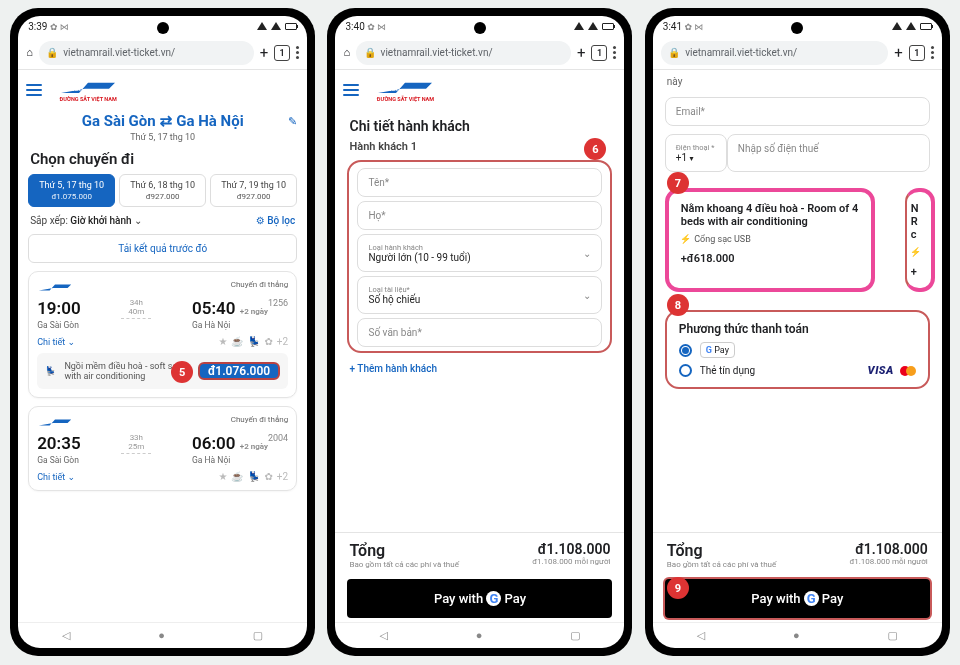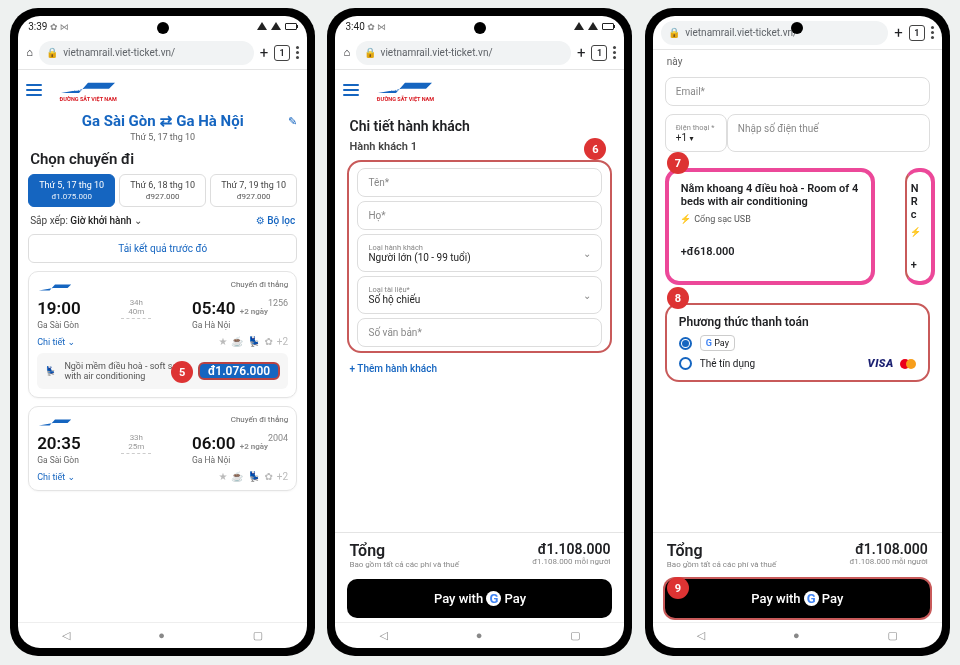--- a/index.html
+++ b/index.html
@@ -52,28 +52,28 @@
   .fields { margin:0 12px; border:2px solid #c85a5a; border-radius:14px; padding:6px 8px 4px; display:flex; flex-direction:column; gap:4px; }
   .field { border:1px solid #ddd; border-radius:8px; padding:8px 10px; font-size:10px; color:#888; background:#fff; position:relative; }
   .field .lbl { font-size:7.5px; color:#888; }
   .field .val { font-size:10px; color:#222; }
   .field .chev { position:absolute; right:10px; top:50%; transform:translateY(-50%); color:#888; font-size:10px; }
   .add-link { color:#1565c0; font-size:10px; padding:10px 14px; font-weight:500; }
   .total-bar { border-top:1px solid #e4e4e4; padding:8px 14px 6px; display:flex; justify-content:space-between; align-items:flex-start; }
   .total-bar .lab { font-size:16px; font-weight:600; }
   .total-bar .sub { font-size:8px; color:#888; }
   .total-bar .amt { font-size:14px; font-weight:600; }
-  .pay-btn { margin:4px 12px 4px; background:#000; color:#fff; border-radius:10px; padding:12px; text-align:center; font-size:13px; font-weight:500; }
+  .pay-btn { margin:4px 12px 4px; background:#000; color:#fff; border-radius:4px; padding:12px; text-align:center; font-size:13px; font-weight:500; }
   .pay-btn.ring { box-shadow:0 0 0 2px #c85a5a; }
   .gpay .G { font-weight:700; }
   
   .option-card { margin:6px 12px; border:4px solid #ec4899; border-radius:14px; padding:10px 12px; position:relative; }
   .option-card .tt { font-size:11px; font-weight:600; }
   .option-card .feat { font-size:9px; color:#555; margin-top:6px; }
-  .option-card .add { font-size:11px; font-weight:600; margin-top:21px; }
+  .option-card .add { font-size:11px; font-weight:600; margin-top:8px; }
   .pay-method { margin:6px 12px; border:2px solid #c85a5a; border-radius:14px; padding:10px 12px; }
   .pay-method .row { display:flex; align-items:center; gap:8px; font-size:10px; margin-top:6px; }
   .radio { width:13px;height:13px;border:2px solid #1565c0;border-radius:50%;display:inline-flex;align-items:center;justify-content:center; }
   .radio.on::after{content:"";width:7px;height:7px;background:#1565c0;border-radius:50%;}
   .gpay-chip { border:1px solid #ccc; border-radius:4px; padding:2px 5px; font-size:9px; }
   .visa { color:#1a1f71; font-weight:900; font-size:11px; font-style:italic; letter-spacing:.5px; }
   .mc { display:inline-flex; }
   .mc span{width:10px;height:10px;border-radius:50%;}
   .mc .r{background:#eb001b;} .mc .o{background:#f79e1b;margin-left:-4px;}
   .phone-field-row { margin:4px 12px 6px; display:flex; }
@@ -324,20 +324,28 @@
     <div class="nav-bar">
       <span class="shp">◁</span>
       <span class="shp">●</span>
       <span class="shp">▢</span>
     </div>
   </div>
 </div>
 
 <div class="phone">
   <div class="screen">
+    <div class="status">
+      <span><span>3:41</span> <span class="settings">✿ ⋈</span></span>
+      <span class="right">
+          <span class="tri"></span>
+          <span class="tri"></span>
+          <span class="batt"></span>
+        </span>
+    </div>
     <div class="chrome">
       <div class="url">
           <span>🔒</span>
           <span>vietnamrail.viet-ticket.vn/</span>
         </div>
       <span style="font-size:15px;">+</span>
       <span class="tabcount">1</span>
       <span class="dots">
           <span></span>
           <span></span>

